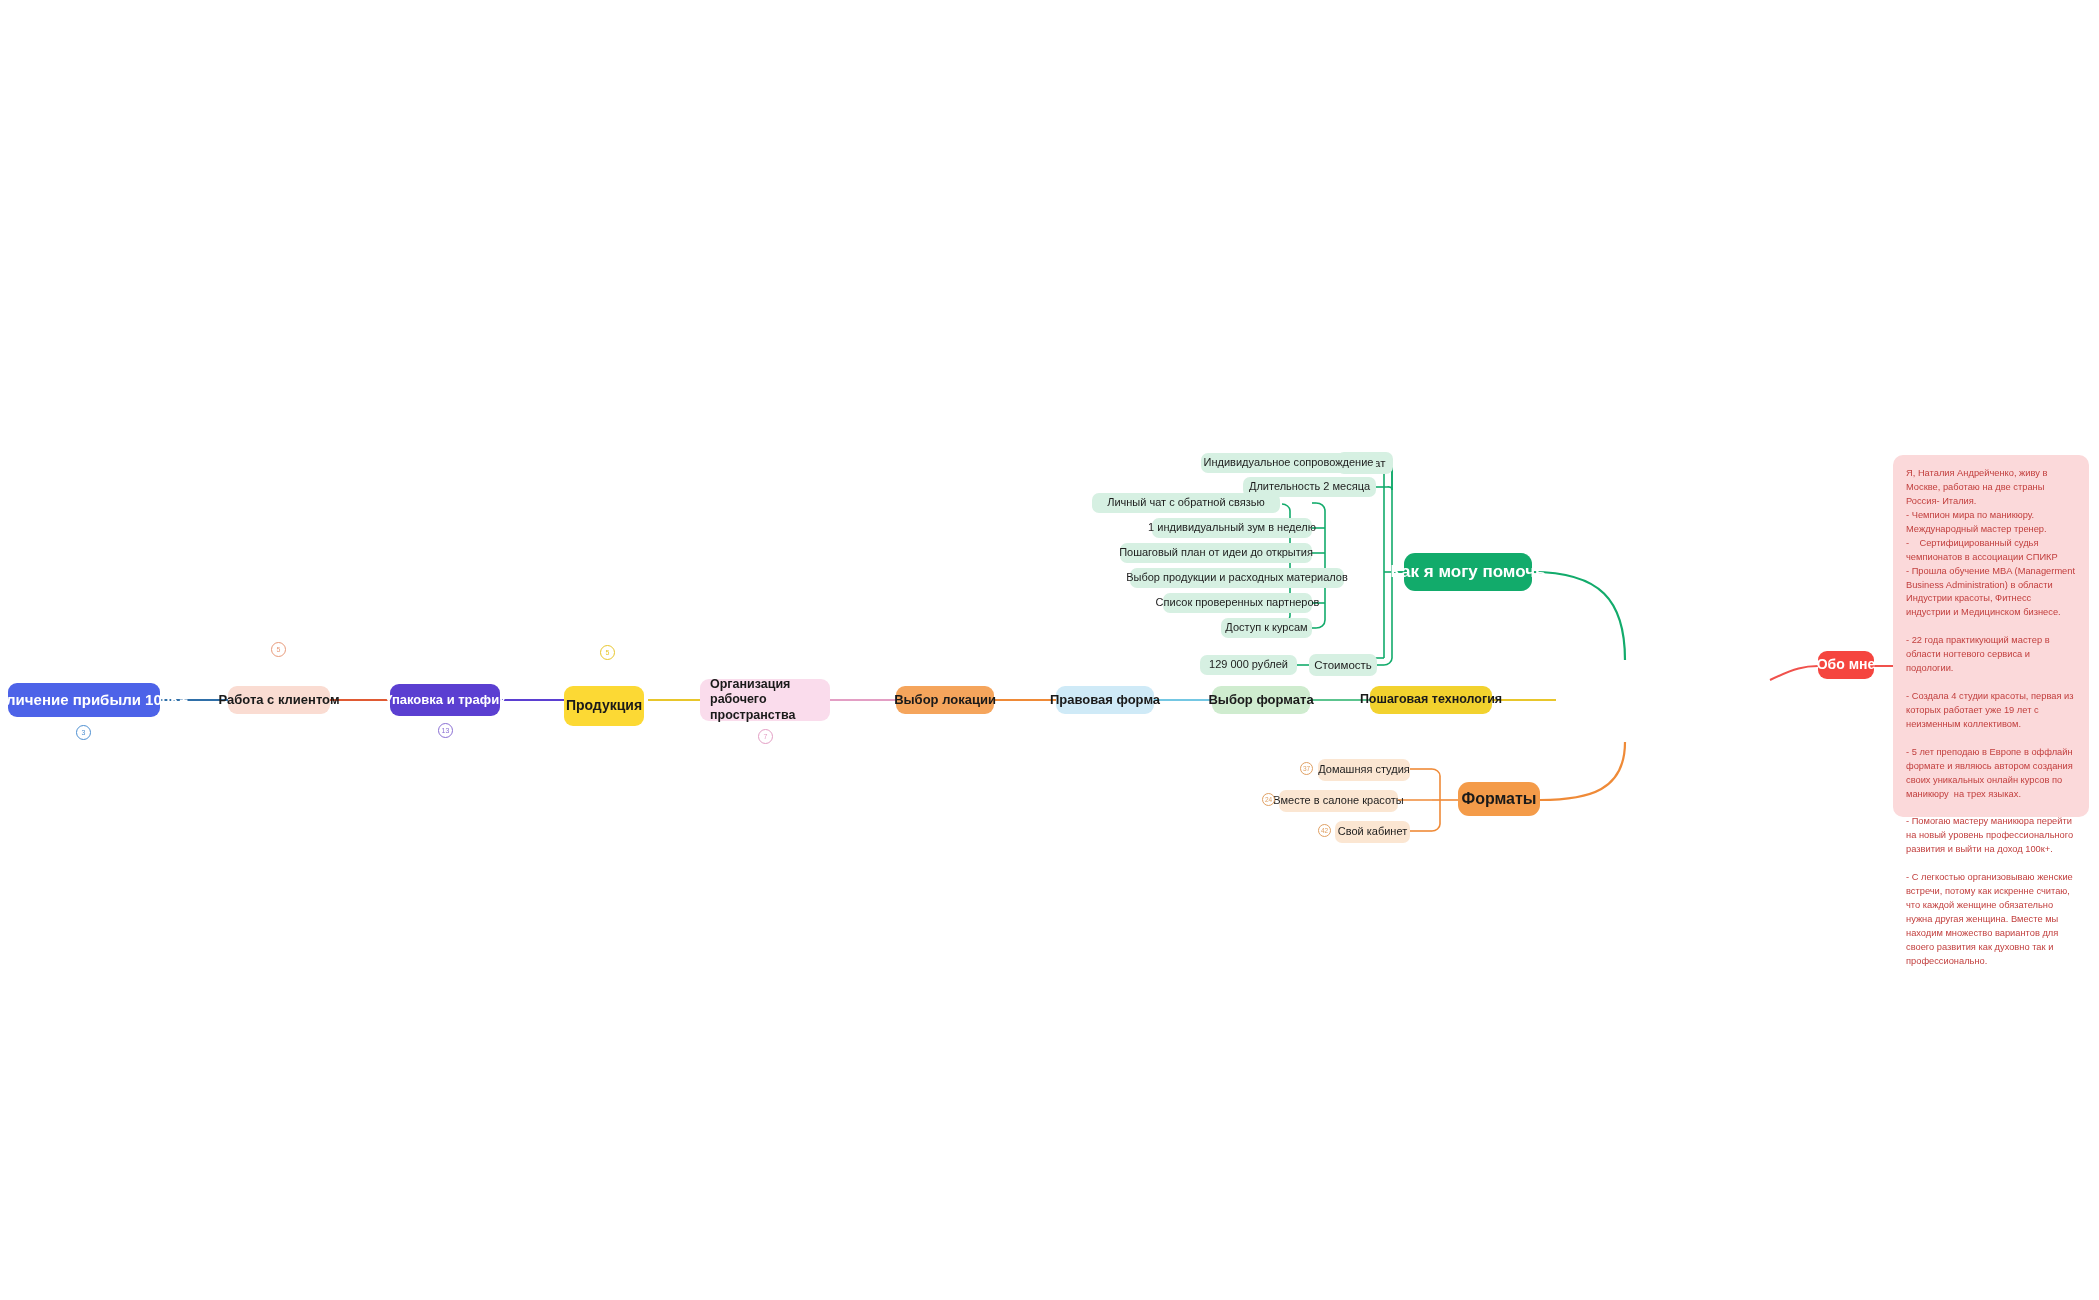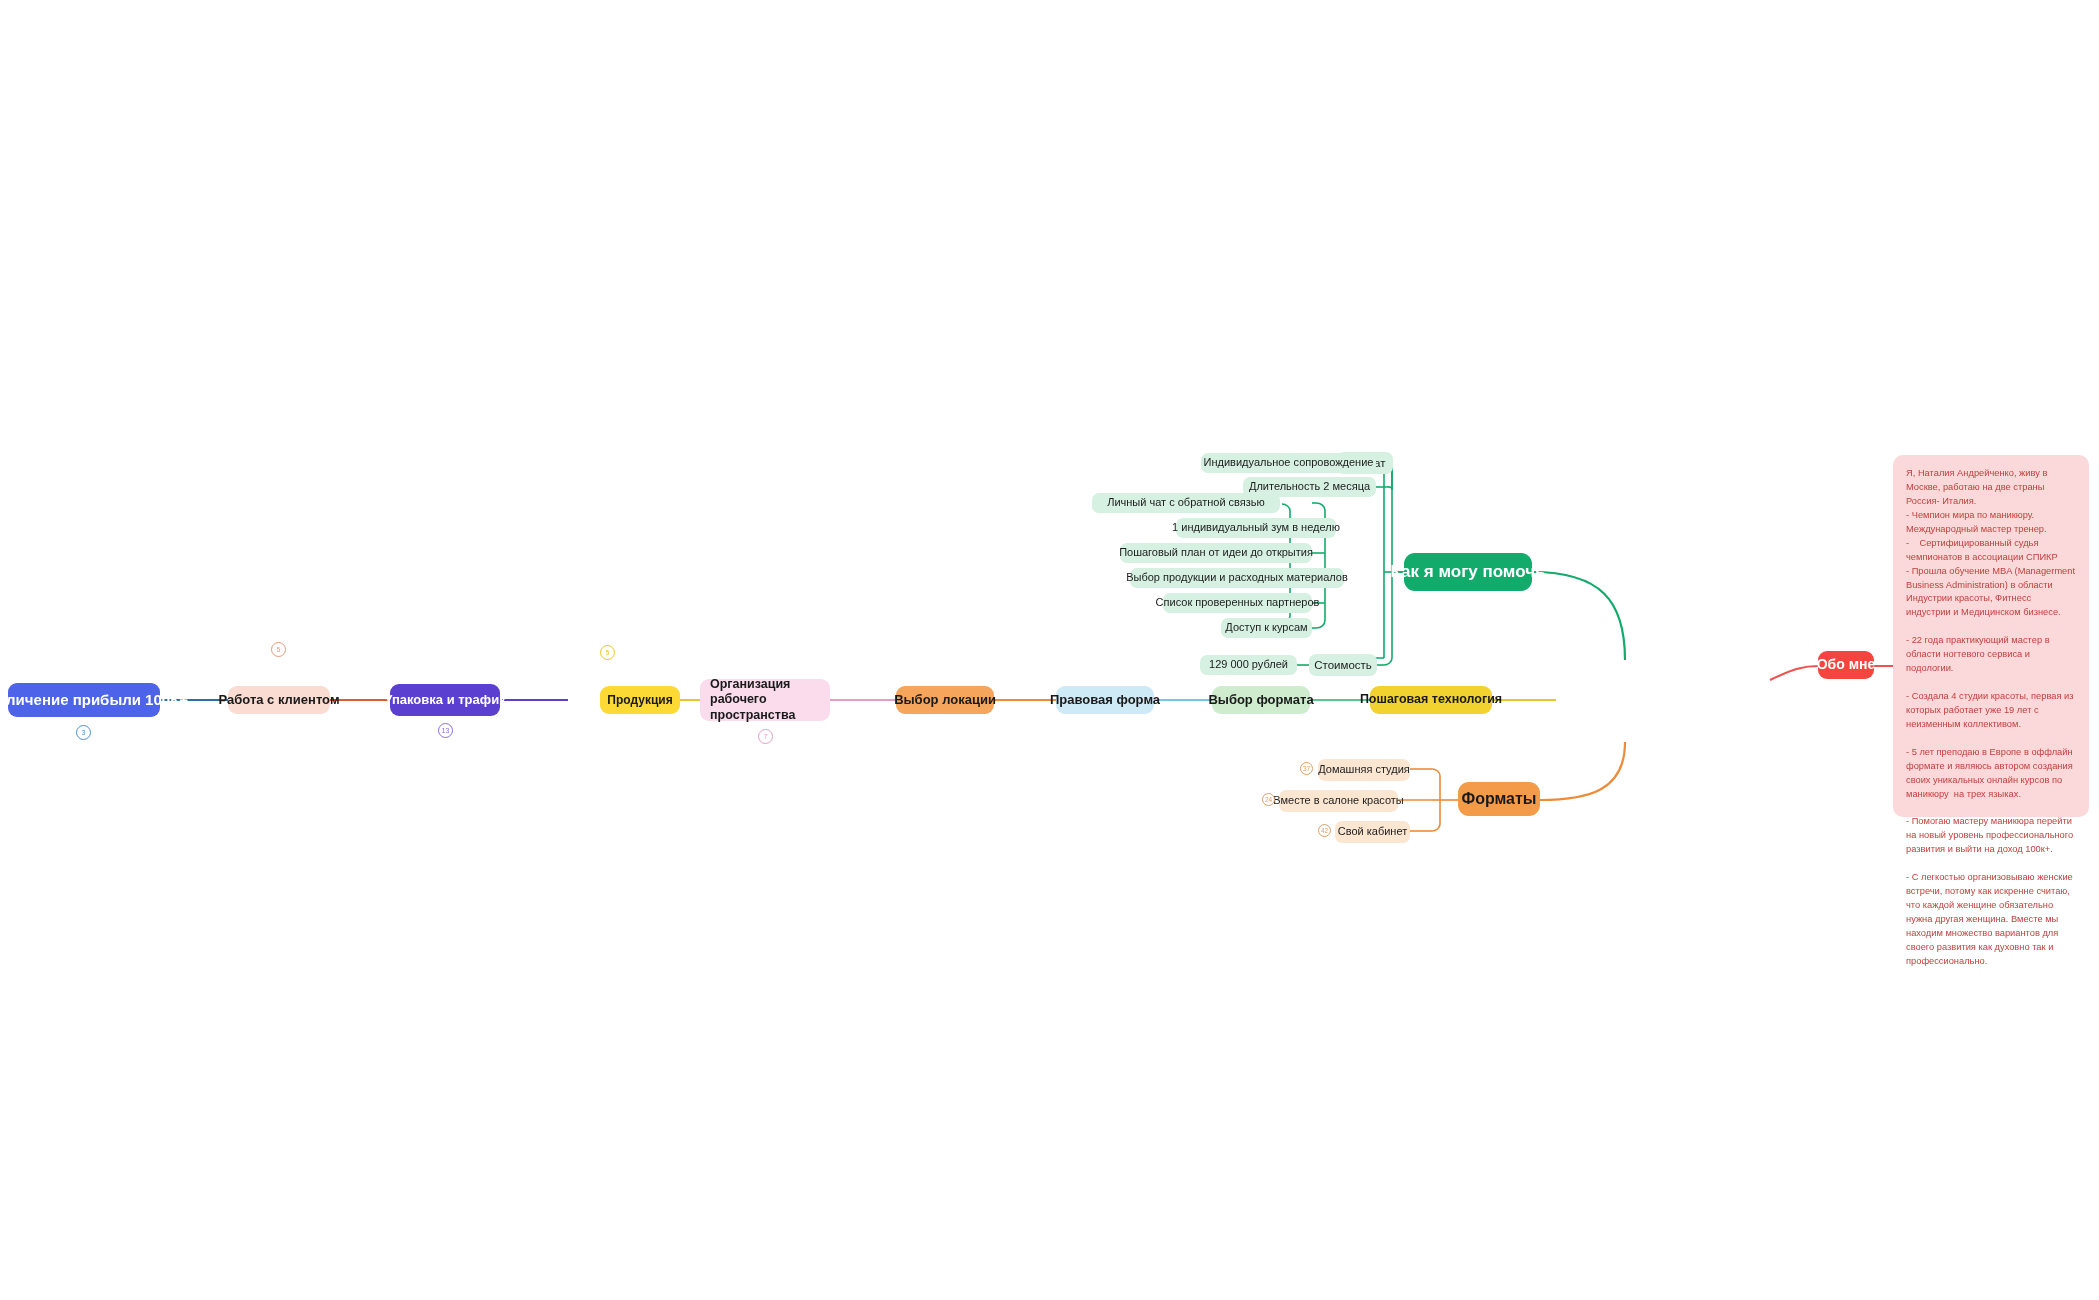--- a/index.html
+++ b/index.html
@@ -272,21 +272,21 @@
 
   <div class="node spine n-profit" style="left:8px;top:683px;width:152px;height:34px;">Увеличение прибыли 100К+</div>
   <div class="badge" style="left:76px;top:725px;color:#4d8fd1;">3</div>
 
   <div class="node spine n-client" style="left:228px;top:686px;width:102px;height:28px;font-size:13px;">Работа с клиентом</div>
   <div class="badge" style="left:271px;top:642px;color:#e89a7a;">5</div>
 
   <div class="node spine n-pack" style="left:390px;top:684px;width:110px;height:32px;font-size:13px;">Упаковка и трафик</div>
   <div class="badge" style="left:438px;top:723px;color:#8a6fd4;">13</div>
 
-  <div class="node spine n-prod" style="left:600px;top:686px;width:80px;height:28px;font-size:12px;">Продукция</div>
+  <div class="node spine n-prod" style="left:564px;top:686px;width:80px;height:40px;font-size:14px;">Продукция</div>
   <div class="badge" style="left:600px;top:645px;color:#e8c62b;">5</div>
 
   <div class="node spine n-space multiline" style="left:700px;top:679px;width:130px;height:42px;font-size:12.5px;padding:6px 10px;">Организация рабочего пространства</div>
   <div class="badge" style="left:758px;top:729px;color:#e39ec4;">7</div>
 
   <div class="node spine n-loc" style="left:896px;top:686px;width:98px;height:28px;font-size:13px;">Выбор локации</div>
 
   <div class="node spine n-legal" style="left:1056px;top:686px;width:98px;height:28px;font-size:13px;">Правовая форма</div>
 
   <div class="node spine n-format" style="left:1212px;top:686px;width:98px;height:28px;font-size:13px;">Выбор формата</div>
@@ -294,21 +294,21 @@
   <div class="node spine n-tech" style="left:1370px;top:686px;width:122px;height:28px;font-size:12.5px;">Пошаговая технология</div>
 
   <div class="node n-help" style="left:1404px;top:553px;width:128px;height:38px;">Как я могу помочь</div>
 
   <div class="node mid-green" style="left:1337px;top:452px;width:56px;height:22px;">Формат</div>
   <div class="node mid-green" style="left:1309px;top:654px;width:68px;height:22px;">Стоимость</div>
 
   <div class="node leaf-green" style="left:1201px;top:453px;width:175px;height:20px;">Индивидуальное сопровождение</div>
   <div class="node leaf-green" style="left:1243px;top:477px;width:133px;height:20px;">Длительность 2 месяца</div>
   <div class="node leaf-green" style="left:1092px;top:493px;width:188px;height:20px;">Личный чат с обратной связью</div>
-  <div class="node leaf-green" style="left:1152px;top:518px;width:160px;height:20px;margin-left:24px;">1 индивидуальный зум в неделю</div>
+  <div class="node leaf-green" style="left:1152px;top:518px;width:160px;height:20px;">1 индивидуальный зум в неделю</div>
   <div class="node leaf-green" style="left:1120px;top:543px;width:192px;height:20px;">Пошаговый план от идеи до открытия</div>
   <div class="node leaf-green" style="left:1098px;top:568px;width:214px;height:20px;margin-left:32px;">Выбор продукции и расходных материалов</div>
   <div class="node leaf-green" style="left:1163px;top:593px;width:149px;height:20px;">Список проверенных партнеров</div>
   <div class="node leaf-green" style="left:1221px;top:618px;width:91px;height:20px;">Доступ к курсам</div>
 
   <div class="node leaf-green" style="left:1200px;top:655px;width:97px;height:20px;">129 000 рублей</div>
 
   <div class="node n-formats" style="left:1458px;top:782px;width:82px;height:34px;">Форматы</div>
 
   <div class="node leaf-orange" style="left:1318px;top:759px;width:92px;height:20px;">Домашняя студия</div>

